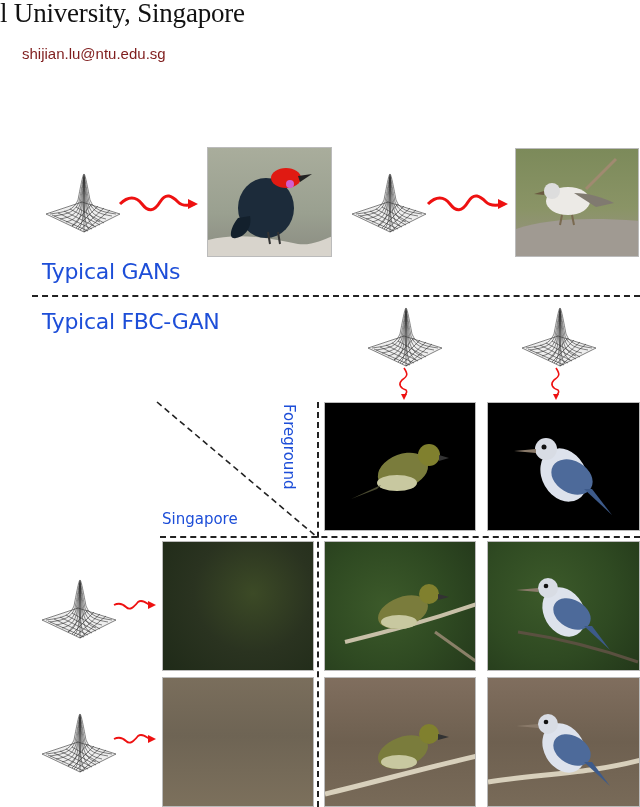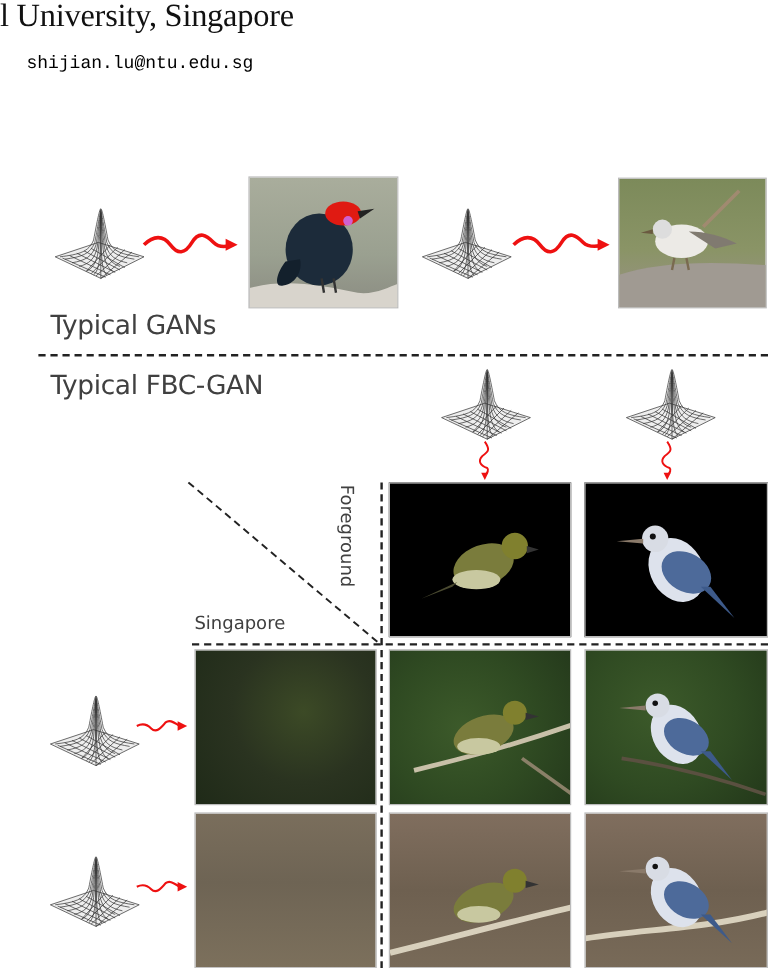--- a/index.html
+++ b/index.html
@@ -1,20 +1,20 @@
 <!DOCTYPE html>
 <html><head>
 <meta charset="utf-8">
 <style>
   html,body{margin:0;padding:0;background:#fff;}
   body{width:640px;height:807px;position:relative;overflow:hidden;font-family:"Liberation Sans",sans-serif;}
   .abs{position:absolute;}
   .affil{left:0;top:-2px;font-family:"Liberation Serif",serif;font-size:27px;color:#111;white-space:nowrap;letter-spacing:-0.2px;}
-  .email{left:22px;top:45px;font-family:Liberation Mono, monospace;font-size:15px;color:#000000;white-space:nowrap;}
-  .label{font-family:"DejaVu Sans",sans-serif;color:#404040;white-space:nowrap;}
+  .email{left:22px;top:45px;font-family:Liberation Sans, sans-serif;font-size:15px;color:#7f1d1d;white-space:nowrap;}
+  .label{font-family:"DejaVu Sans",sans-serif;color:#1d4ed8;white-space:nowrap;}
   .big{font-size:22px;letter-spacing:-0.3px;}
   .small{font-size:15px;}
   .hdash{height:0;border-top:2px dashed #222;}
   .vdash{width:0;border-left:2px dashed #222;}
   .img{border:1px solid #bbb;box-sizing:border-box;overflow:hidden;}
   .gauss{width:78px;height:62px;}
 </style>
 </head>
 <body>
 

